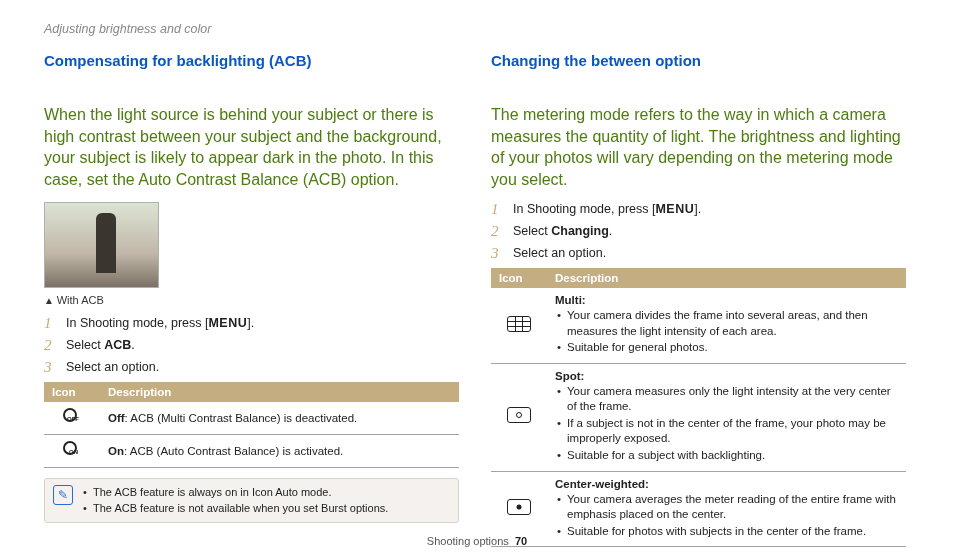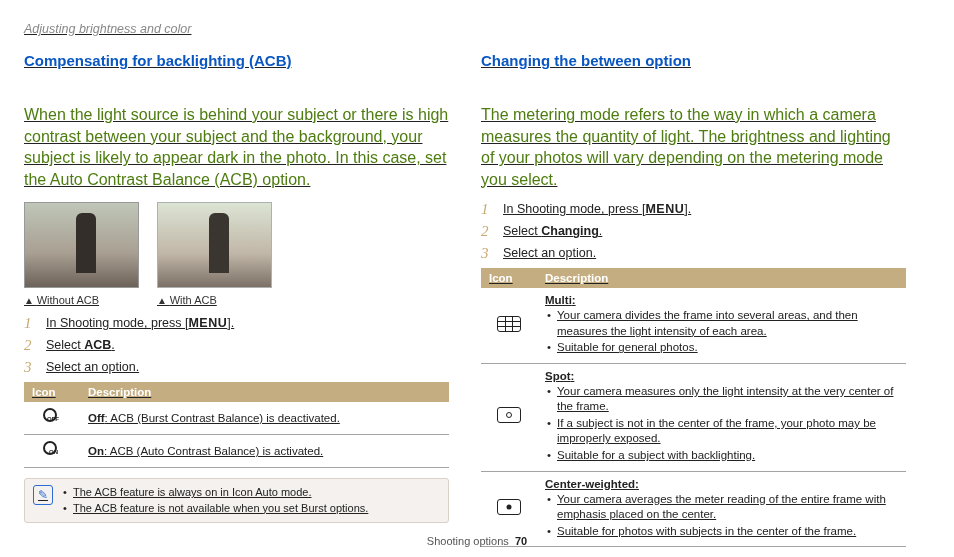--- a/index.html
+++ b/index.html
@@ -1,17 +1,17 @@
 <!DOCTYPE html>
 <html><head>
 <meta charset="utf-8">
 <style>
   * { box-sizing: border-box; margin: 0; padding: 0; }
   body { font-family: "Segoe UI", Myriad, Arial, sans-serif; font-size: 12px; color: #222; width: 954px; height: 557px; background: #fff; position: relative; }
-  .page { padding: 22px 48px 10px 24px; text-decoration: underline; }
+  .page { padding: 22px 48px 10px 44px; }
   .header { font-style: italic; color: #888; font-size: 12.5px; margin-bottom: 16px; }
   .columns { display: flex; gap: 32px; }
   .col { flex: 1; }
   .section-title { color: #0a57c2; font-weight: 700; font-size: 15px; margin-bottom: 6px; }
   .body-text { font-size: 16px; line-height: 1.35; color: #4d7c0f; margin-bottom: 12px; margin-top: 35px; }
   .photo-row { display: flex; gap: 18px; margin-bottom: 8px; }
   .photo-wrap { display: flex; flex-direction: column; }
   .photo { width: 115px; height: 86px; background: linear-gradient(180deg,#bfc6b8 0%,#a89f92 60%,#6c6259 100%); border:1px solid #999; position:relative; overflow:hidden; }
   .photo::after{content:"";position:absolute;left:45%;top:12%;width:20px;height:60px;background:#332e2a;border-radius:6px 6px 0 0;}
   .caption { font-size: 11px; color: #333; margin-top: 6px; }
@@ -55,24 +55,20 @@
   <div class="header">Adjusting brightness and color</div>
 
   <div class="columns">
 
     <div class="col">
       <div class="section-title">Compensating for backlighting (ACB)</div>
       <div class="body-text">When the light source is behind your subject or there is high contrast between your subject and the background, your subject is likely to appear dark in the photo. In this case, set the Auto Contrast Balance (ACB) option.</div>
 
       <div class="photo-row">
         <div class="photo-wrap">
-          <div class="photo"></div>
-          <div class="caption">Without ACB</div>
-        </div>
-        <div class="photo-wrap">
           <div class="photo" style="filter:brightness(1.15);"></div>
           <div class="caption">With ACB</div>
         </div>
       </div>
 
       <ol class="steps">
         <li>
           <span>In Shooting mode, press [</span><span class="menu-btn">MENU</span><span>].</span>
         </li>
         <li>
@@ -82,21 +78,21 @@
       </ol>
 
       <table class="opts">
         <tbody>
             <tr>
           <th class="icon-col">Icon</th>
           <th>Description</th>
         </tr>
         <tr>
           <td class="icon-cell"><span class="acb-icon-off"></span></td>
-          <td><b>Off</b><span>: ACB (Burst Contrast Balance) is deactivated.</span></td>
+          <td><b>Off</b><span>: ACB (Multi Contrast Balance) is deactivated.</span></td>
         </tr>
         <tr>
           <td class="icon-cell"><span class="acb-icon-on"></span></td>
           <td><b>On</b><span>: ACB (Auto Contrast Balance) is activated.</span></td>
         </tr>
       </tbody>
         </table>
 
       <div class="note-box">
         <div class="note-icon">✎</div>

